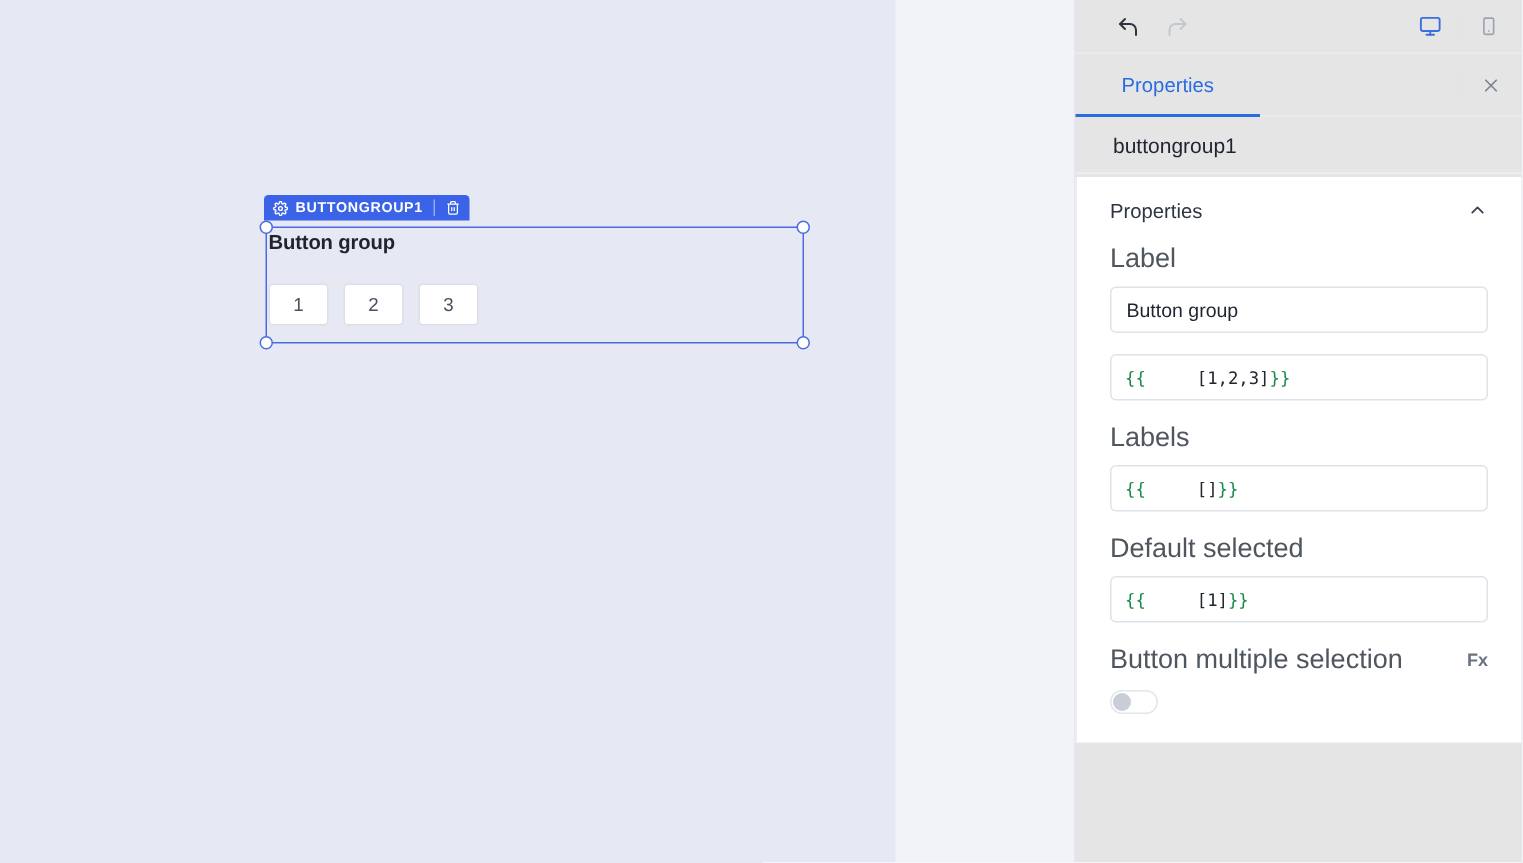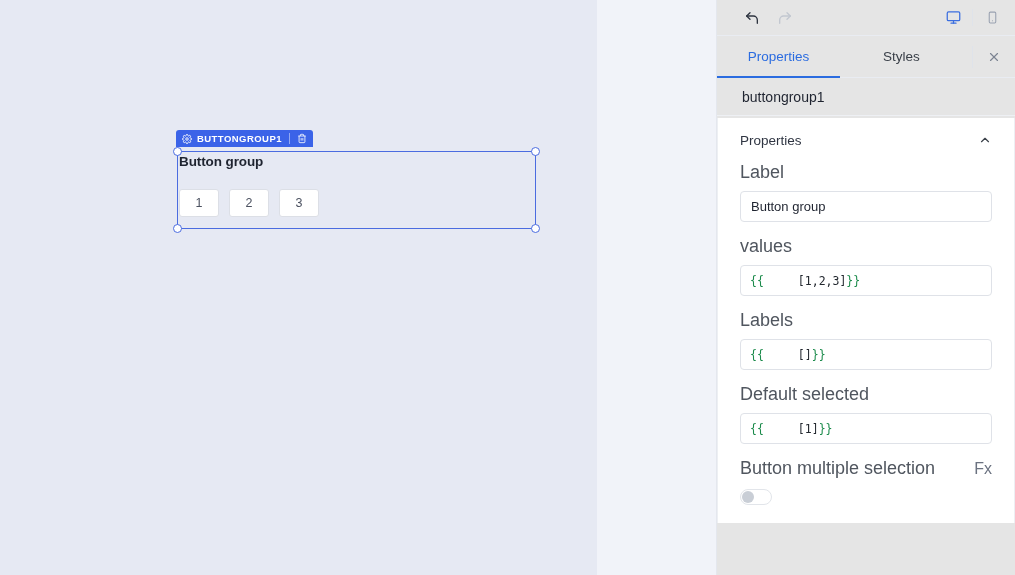--- a/index.html
+++ b/index.html
@@ -224,23 +224,23 @@
     display: block;
   }
   .field-row {
     display: flex;
     align-items: center;
     justify-content: space-between;
     margin-top: 12px;
     margin-bottom: 10px;
   }
   .fx {
-    font-size: 16px;
+    font-size: 12px;
     color: #6b7280;
-    font-weight: 400;
+    font-weight: 700;
   }
   .input {
     height: 31px;
     border: 1px solid #dfe2e8;
     border-radius: 4px;
     background: #ffffff;
     display: flex;
     align-items: center;
     padding: 0 10px;
     font-size: 13px;
@@ -344,21 +344,20 @@
           <svg width="13" height="15" viewBox="0 0 24 24" fill="none" stroke="#9aa2b1" stroke-width="2" stroke-linecap="round" stroke-linejoin="round">
             <rect x="6" y="2" width="12" height="20" rx="2"></rect>
             <line x1="12" y1="18" x2="12.01" y2="18"></line>
           </svg>
         </span>
       </div>
     </div>
 
     <div class="panel-tabs">
       <div class="tab active">Properties</div>
-      <div class="tab">Styles</div>
       <div class="tabs-spacer"></div>
       <span class="tabs-divider"></span>
       <div class="tab-close">
         <svg width="14" height="14" viewBox="0 0 24 24" fill="none" stroke="#7c8492" stroke-width="2" stroke-linecap="round">
           <line x1="18" y1="6" x2="6" y2="18"></line>
           <line x1="6" y1="6" x2="18" y2="18"></line>
         </svg>
       </div>
     </div>
 
@@ -377,21 +376,20 @@
         </div>
 
         
         <div class="field">
           <span class="field-label">Label</span>
           <div class="input">Button group</div>
         </div>
 
         
         <div class="field">
-          <span class="field-label">values</span>
           <div class="input code">
             <span class="brace">{{</span>
               <span class="codeval">[1,2,3]</span>
               <span class="brace">}}</span>
           </div>
         </div>
 
         
         <div class="field">
           <span class="field-label">Labels</span>

